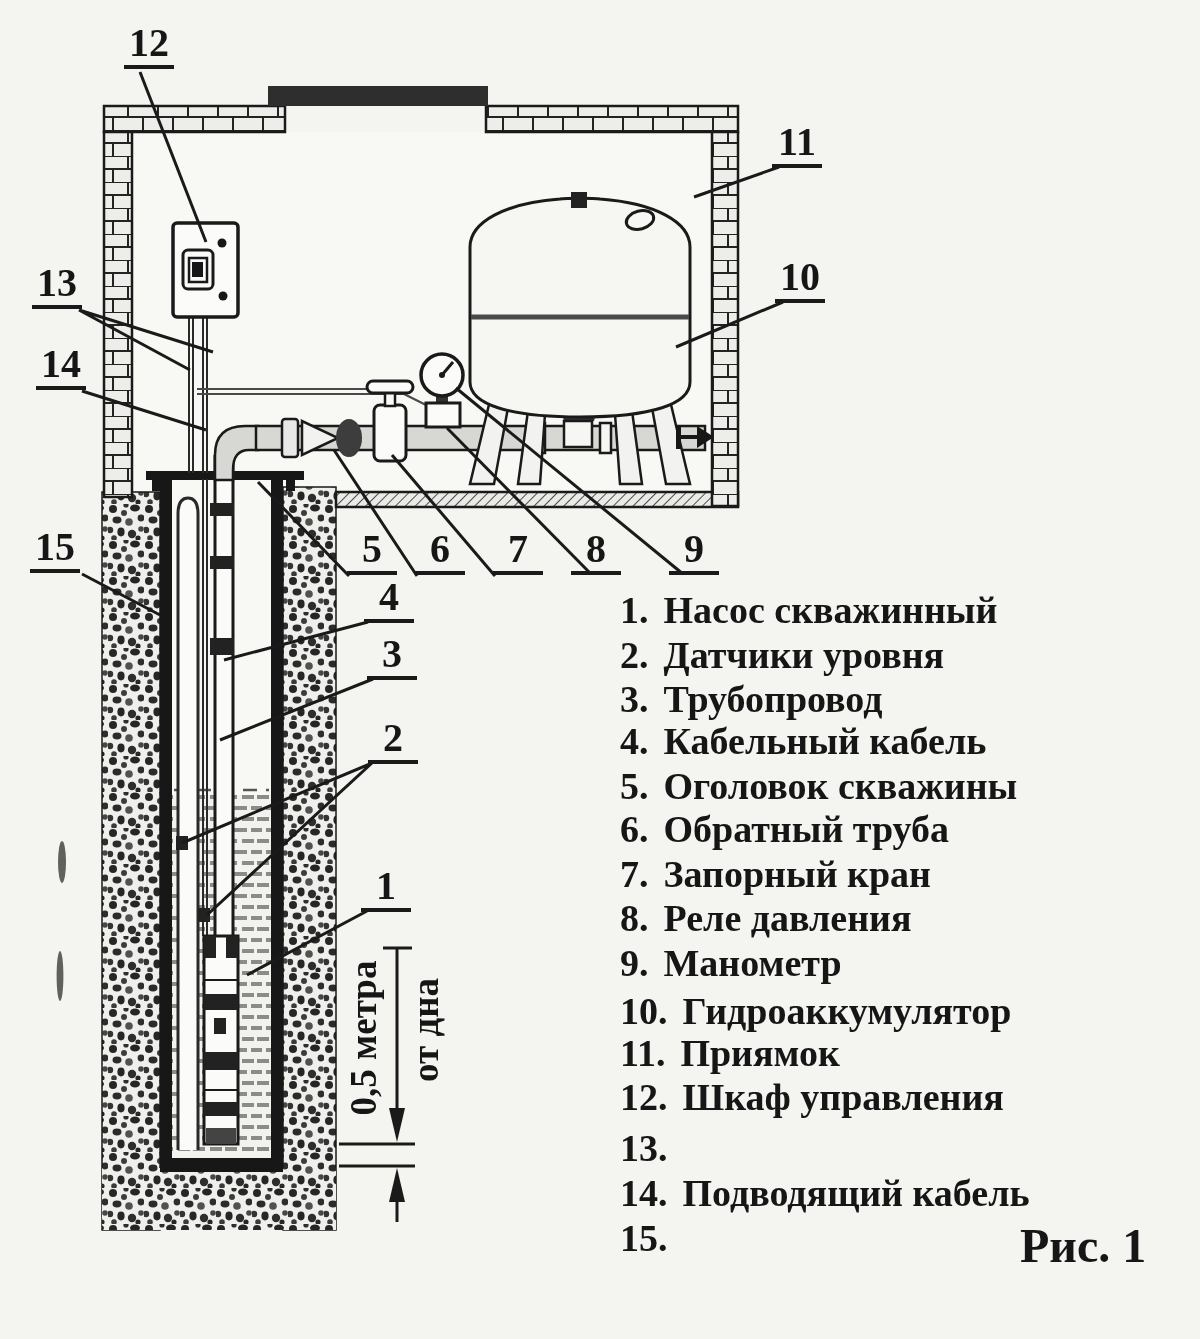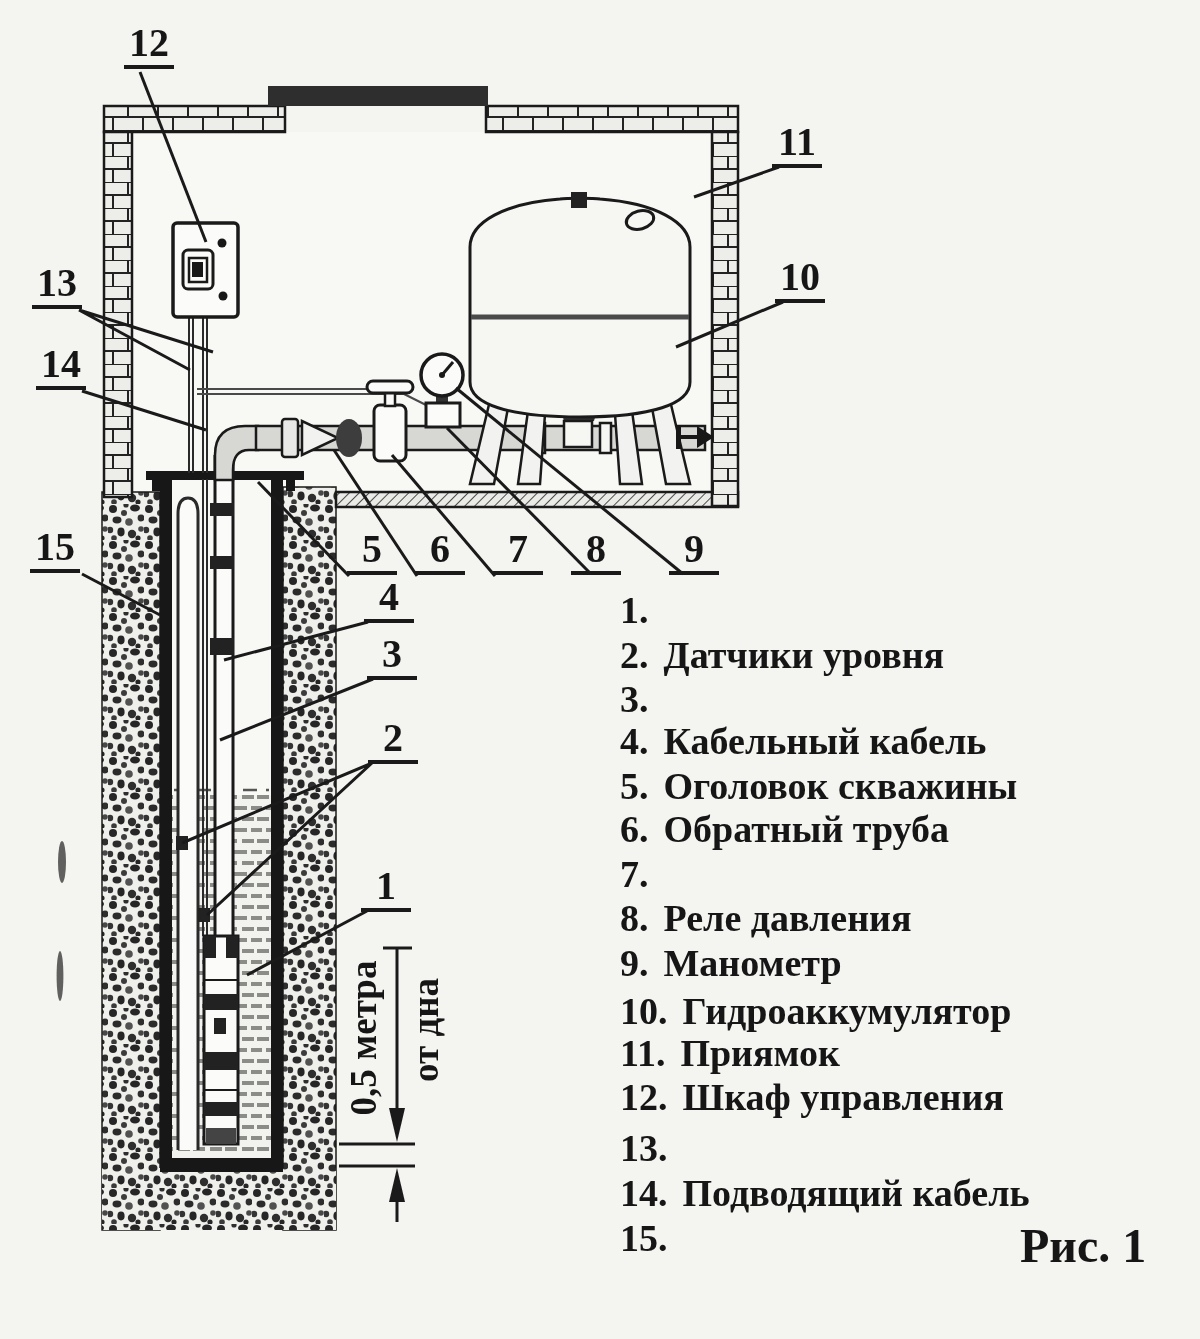--- a/index.html
+++ b/index.html
@@ -250,42 +250,45 @@
 <span class="co" style="left:32px;top:262px">13</span>
 <span class="co" style="left:36px;top:343px">14</span>
 <span class="co" style="left:30px;top:526px">15</span>
 
 <span class="dim" style="left:363px;top:1038px">0,5 метра</span>
 <span class="dim" style="left:425px;top:1030px">от дна</span>
 
 <div>
   <div class="lg-row" style="top:588px">
         <span class="lg-num">1.</span>
+        <span class="lg-label">Насос скважинный</span>
       </div>
   <div class="lg-row" style="top:633px">
         <span class="lg-num">2.</span>
         <span class="lg-label">Датчики уровня</span>
       </div>
   <div class="lg-row" style="top:677px">
         <span class="lg-num">3.</span>
+        <span class="lg-label">Трубопровод</span>
       </div>
   <div class="lg-row" style="top:719px">
         <span class="lg-num">4.</span>
         <span class="lg-label">Кабельный кабель</span>
       </div>
   <div class="lg-row" style="top:764px">
         <span class="lg-num">5.</span>
         <span class="lg-label">Оголовок скважины</span>
       </div>
   <div class="lg-row" style="top:807px">
         <span class="lg-num">6.</span>
         <span class="lg-label">Обратный труба</span>
       </div>
   <div class="lg-row" style="top:852px">
         <span class="lg-num">7.</span>
+        <span class="lg-label">Запорный кран</span>
       </div>
   <div class="lg-row" style="top:896px">
         <span class="lg-num">8.</span>
         <span class="lg-label">Реле давления</span>
       </div>
   <div class="lg-row" style="top:941px">
         <span class="lg-num">9.</span>
         <span class="lg-label">Манометр</span>
       </div>
   <div class="lg-row" style="top:989px">

